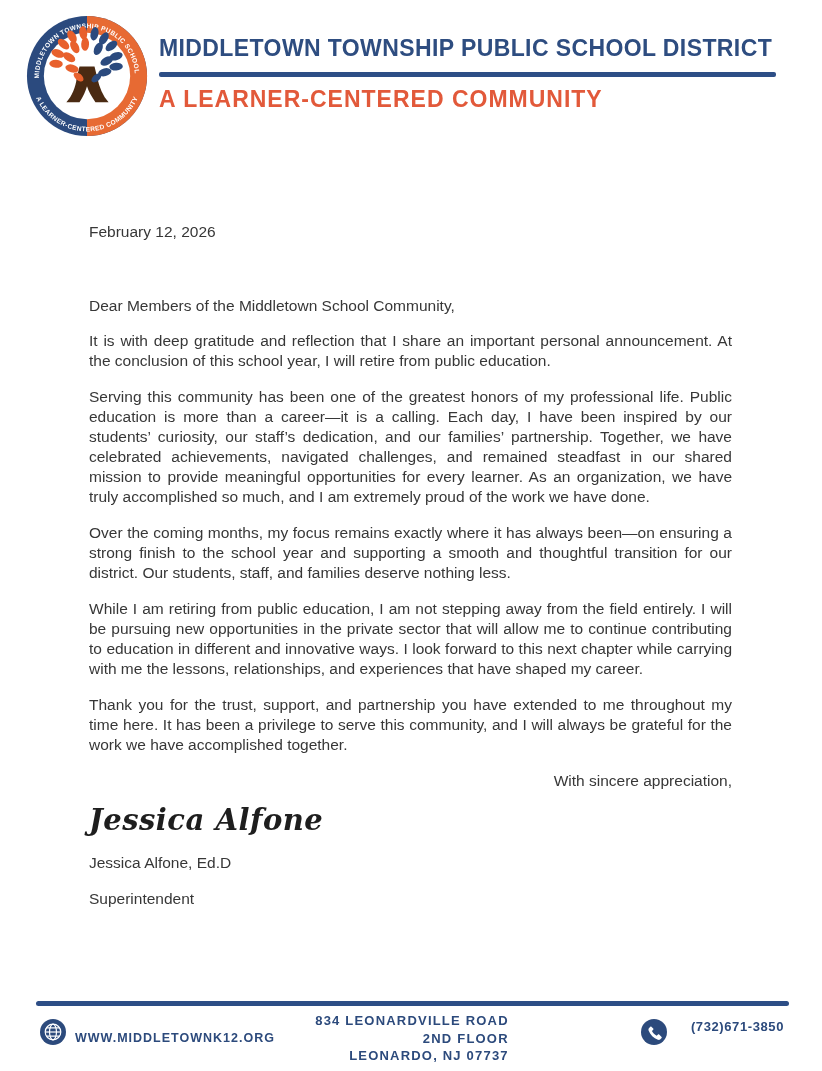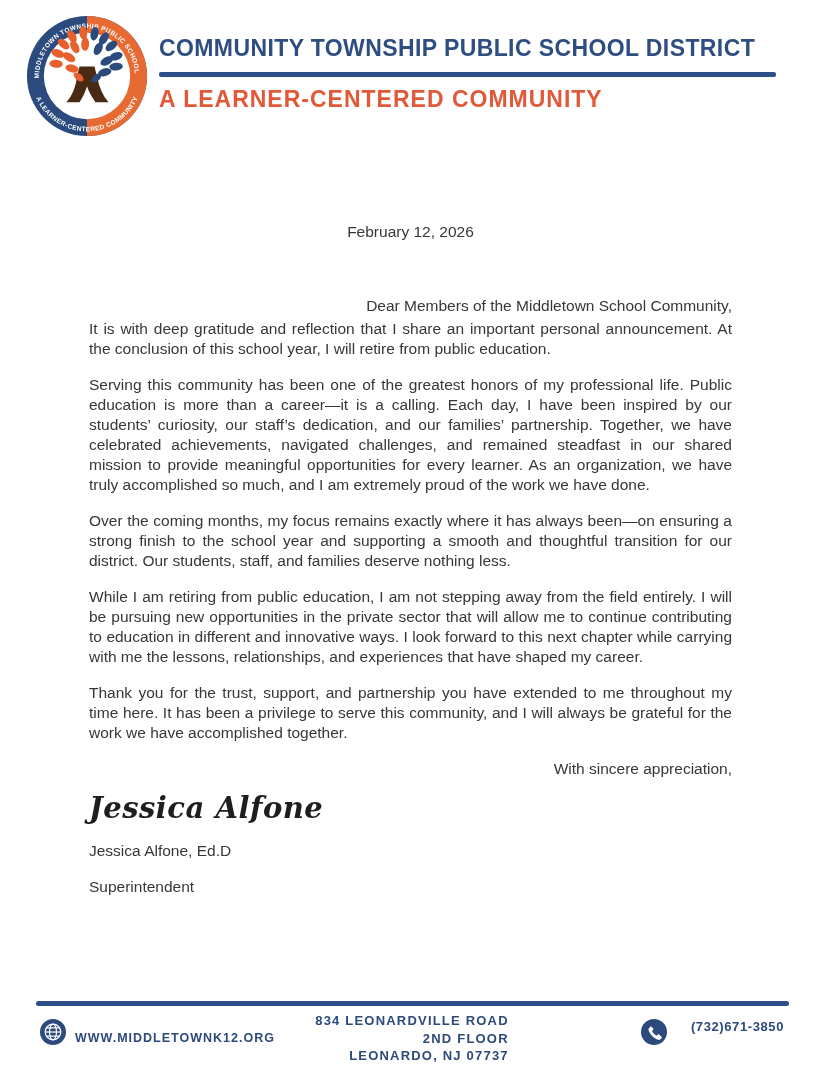--- a/index.html
+++ b/index.html
@@ -29,22 +29,22 @@
     font-size:7px; font-weight:bold; fill:#ffffff; letter-spacing:0.4px;
   }
 
   
   .letter {
     position:absolute; left:89px; right:90px; top:222px;
     font-size:15.5px; line-height:20px; color:#373737;
     text-align:justify;
   }
   .letter p { margin:0 0 16px 0; }
-  .letter .date { margin-bottom:54px; text-align:center; }
-  .letter .salutation { margin-bottom:3px; text-align:right; }
+  .letter .date { margin-bottom:54px; text-align:left; }
+  .letter .salutation { margin-bottom:15px; text-align:left; }
   .letter .closing { margin-bottom:12px; text-align:right; }
   .signature {
     font-family:"DejaVu Serif", serif;
     font-style:italic; font-weight:bold;
     font-size:29px; line-height:34px; color:#1e1e1e;
     letter-spacing:0.5px; margin:0 0 16px 0; text-align:left;
   }
   .signer { text-align:left; margin:0; }
 
   
@@ -102,21 +102,21 @@
           <ellipse cx="49" cy="57" rx="4.2" ry="7.2" fill="#e8602c" transform="rotate(-76 49 57)"></ellipse>
           <ellipse cx="84" cy="61" rx="4.2" ry="7.2" fill="#2b4a7e" transform="rotate(76 84 61)"></ellipse>
           <ellipse cx="56" cy="66" rx="3.6" ry="6.2" fill="#e8602c" transform="rotate(-50 56 66)"></ellipse>
           <ellipse cx="75" cy="67" rx="3.6" ry="6.2" fill="#2b4a7e" transform="rotate(50 75 67)"></ellipse>
         </g>
       </g>
     </svg>
   </div>
 
   <div class="header-text">
-    <div class="district-name">COMMUNITY TOWNSHIP PUBLIC SCHOOL DISTRICT</div>
+    <div class="district-name">MIDDLETOWN TOWNSHIP PUBLIC SCHOOL DISTRICT</div>
     <div class="header-rule"></div>
     <div class="tagline">A LEARNER-CENTERED COMMUNITY</div>
   </div>
 
   <main class="letter">
     <p class="date">February 12, 2026</p>
     <p class="salutation">Dear Members of the Middletown School Community,</p>
     <p>It is with deep gratitude and reflection that I share an important personal announcement. At the conclusion of this school year, I will retire from public education.</p>
     <p>Serving this community has been one of the greatest honors of my professional life. Public education is more than a career—it is a calling. Each day, I have been inspired by our students’ curiosity, our staff’s dedication, and our families’ partnership. Together, we have celebrated achievements, navigated challenges, and remained steadfast in our shared mission to provide meaningful opportunities for every learner.  As an organization, we have truly accomplished so much, and I am extremely proud of the work we have done.</p>
     <p>Over the coming months, my focus remains exactly where it has always been—on ensuring a strong finish to the school year and supporting a smooth and thoughtful transition for our district. Our students, staff, and families deserve nothing less.</p>

